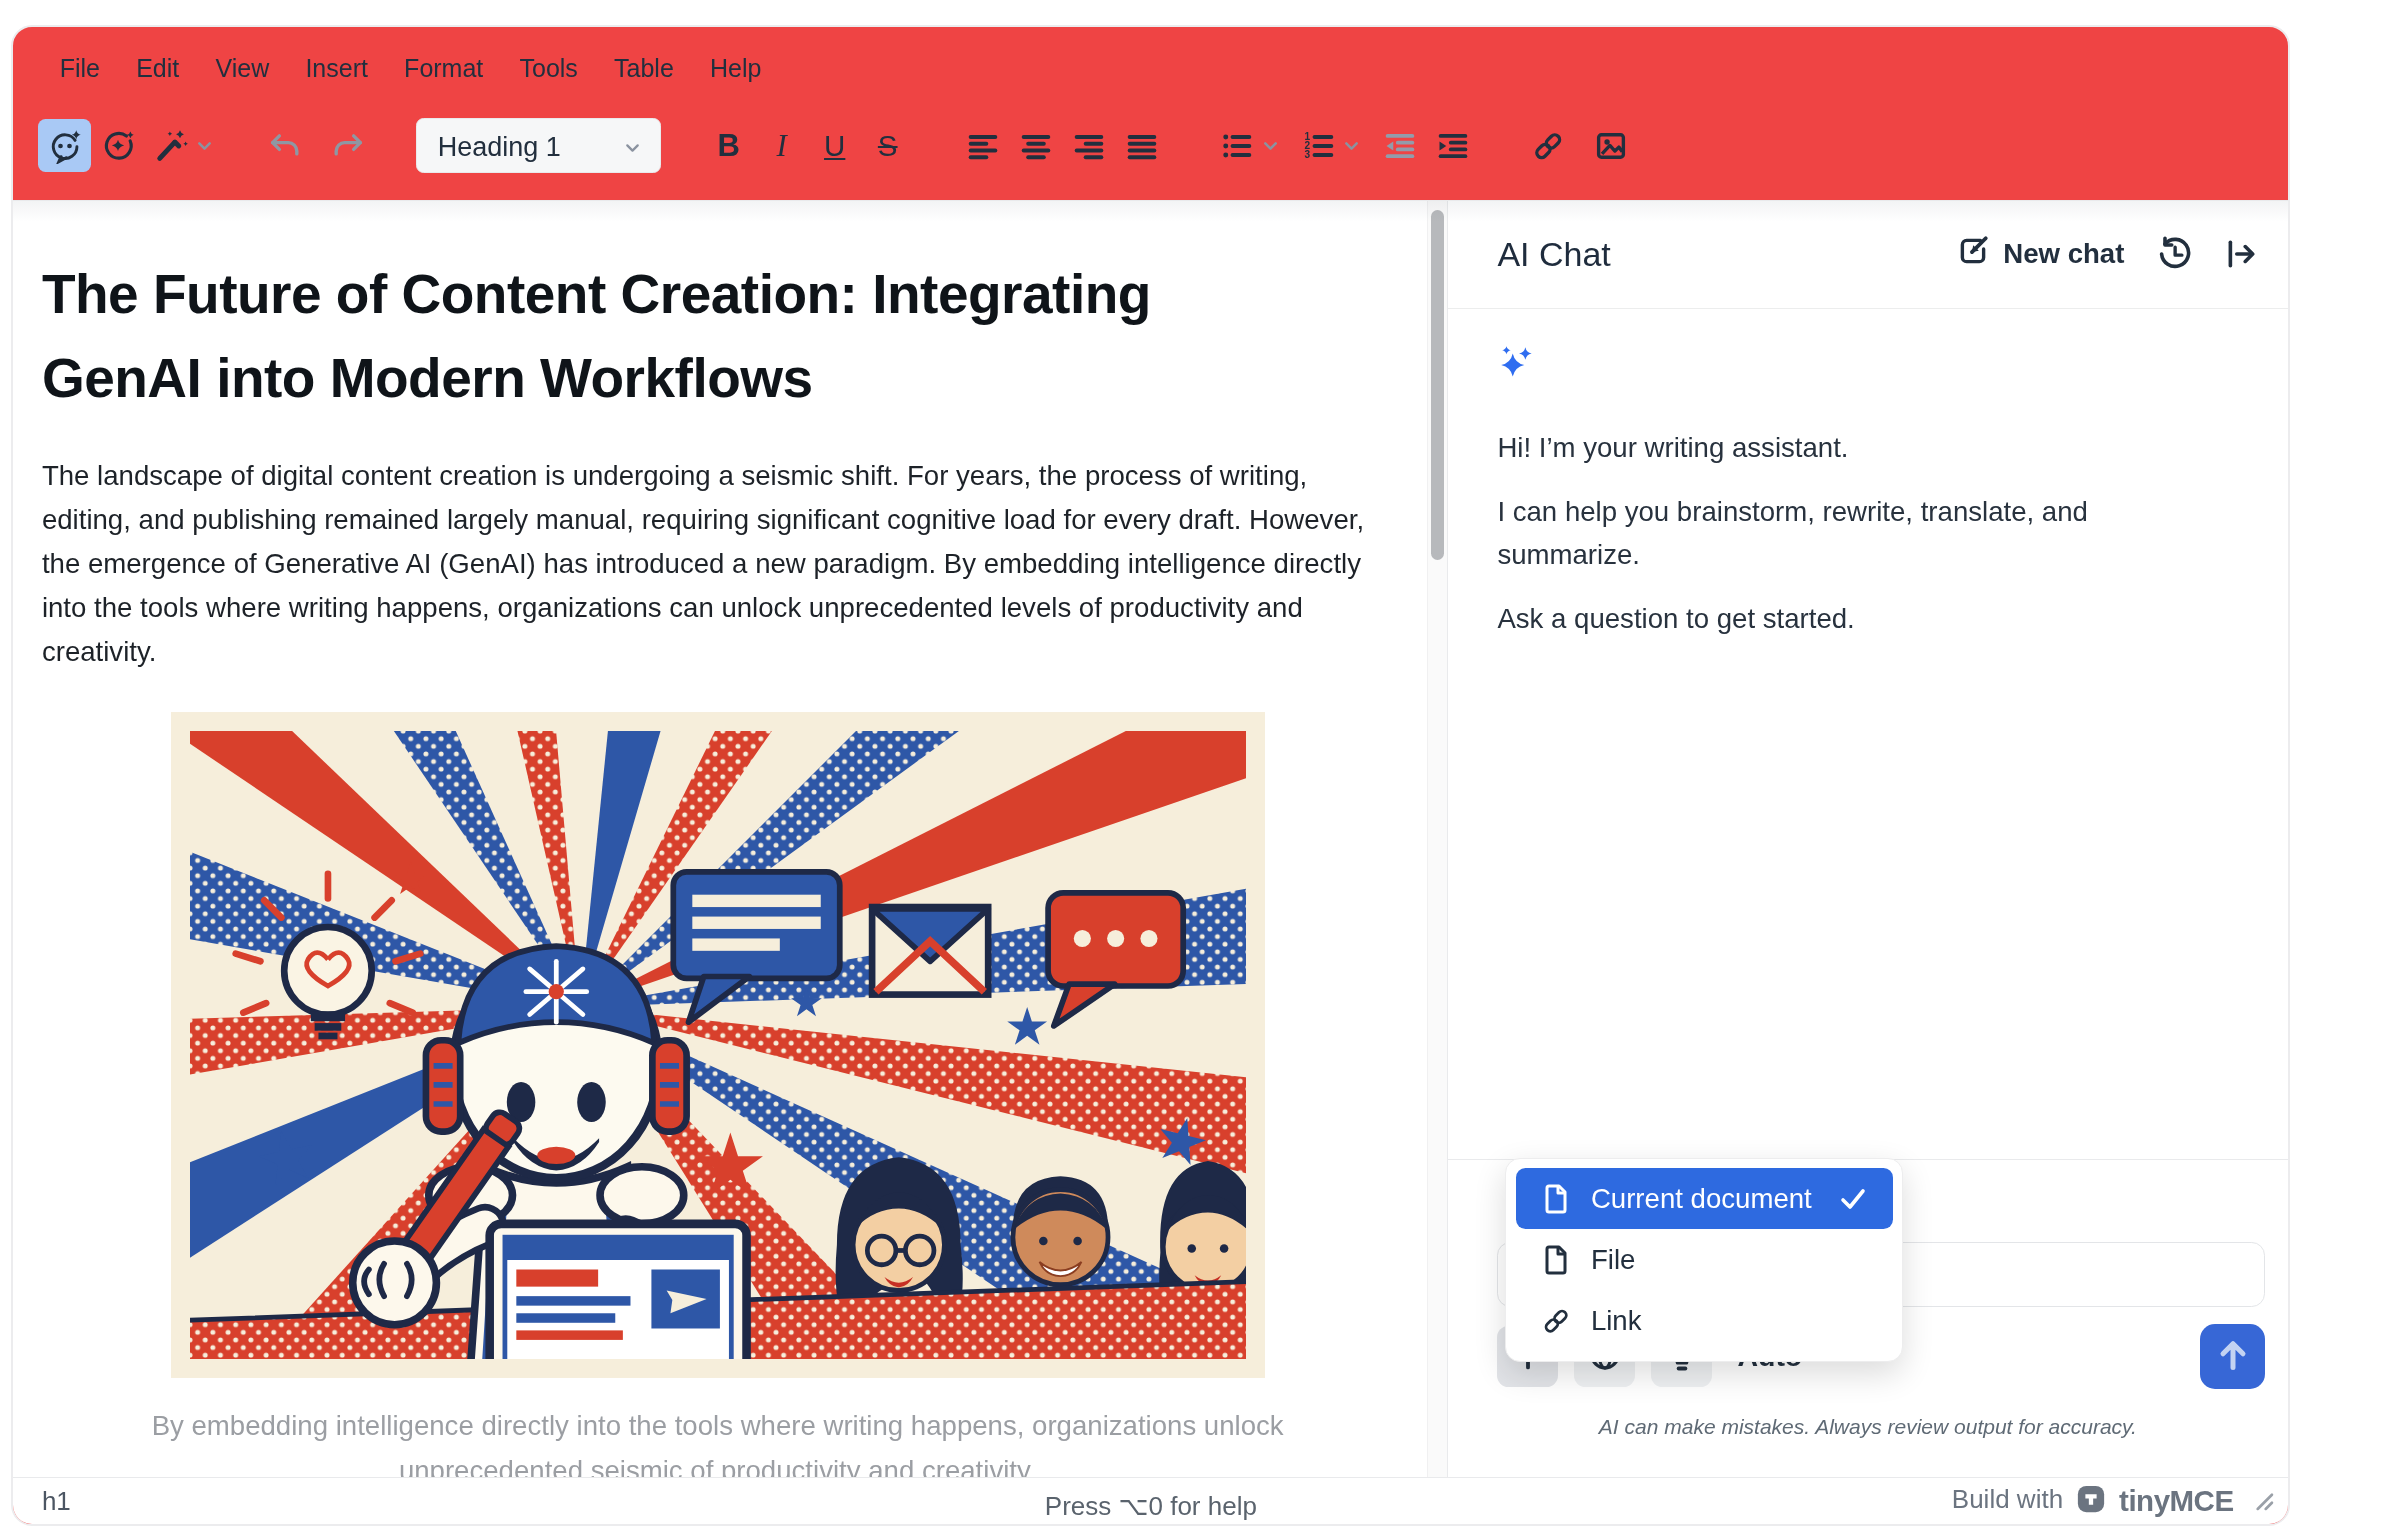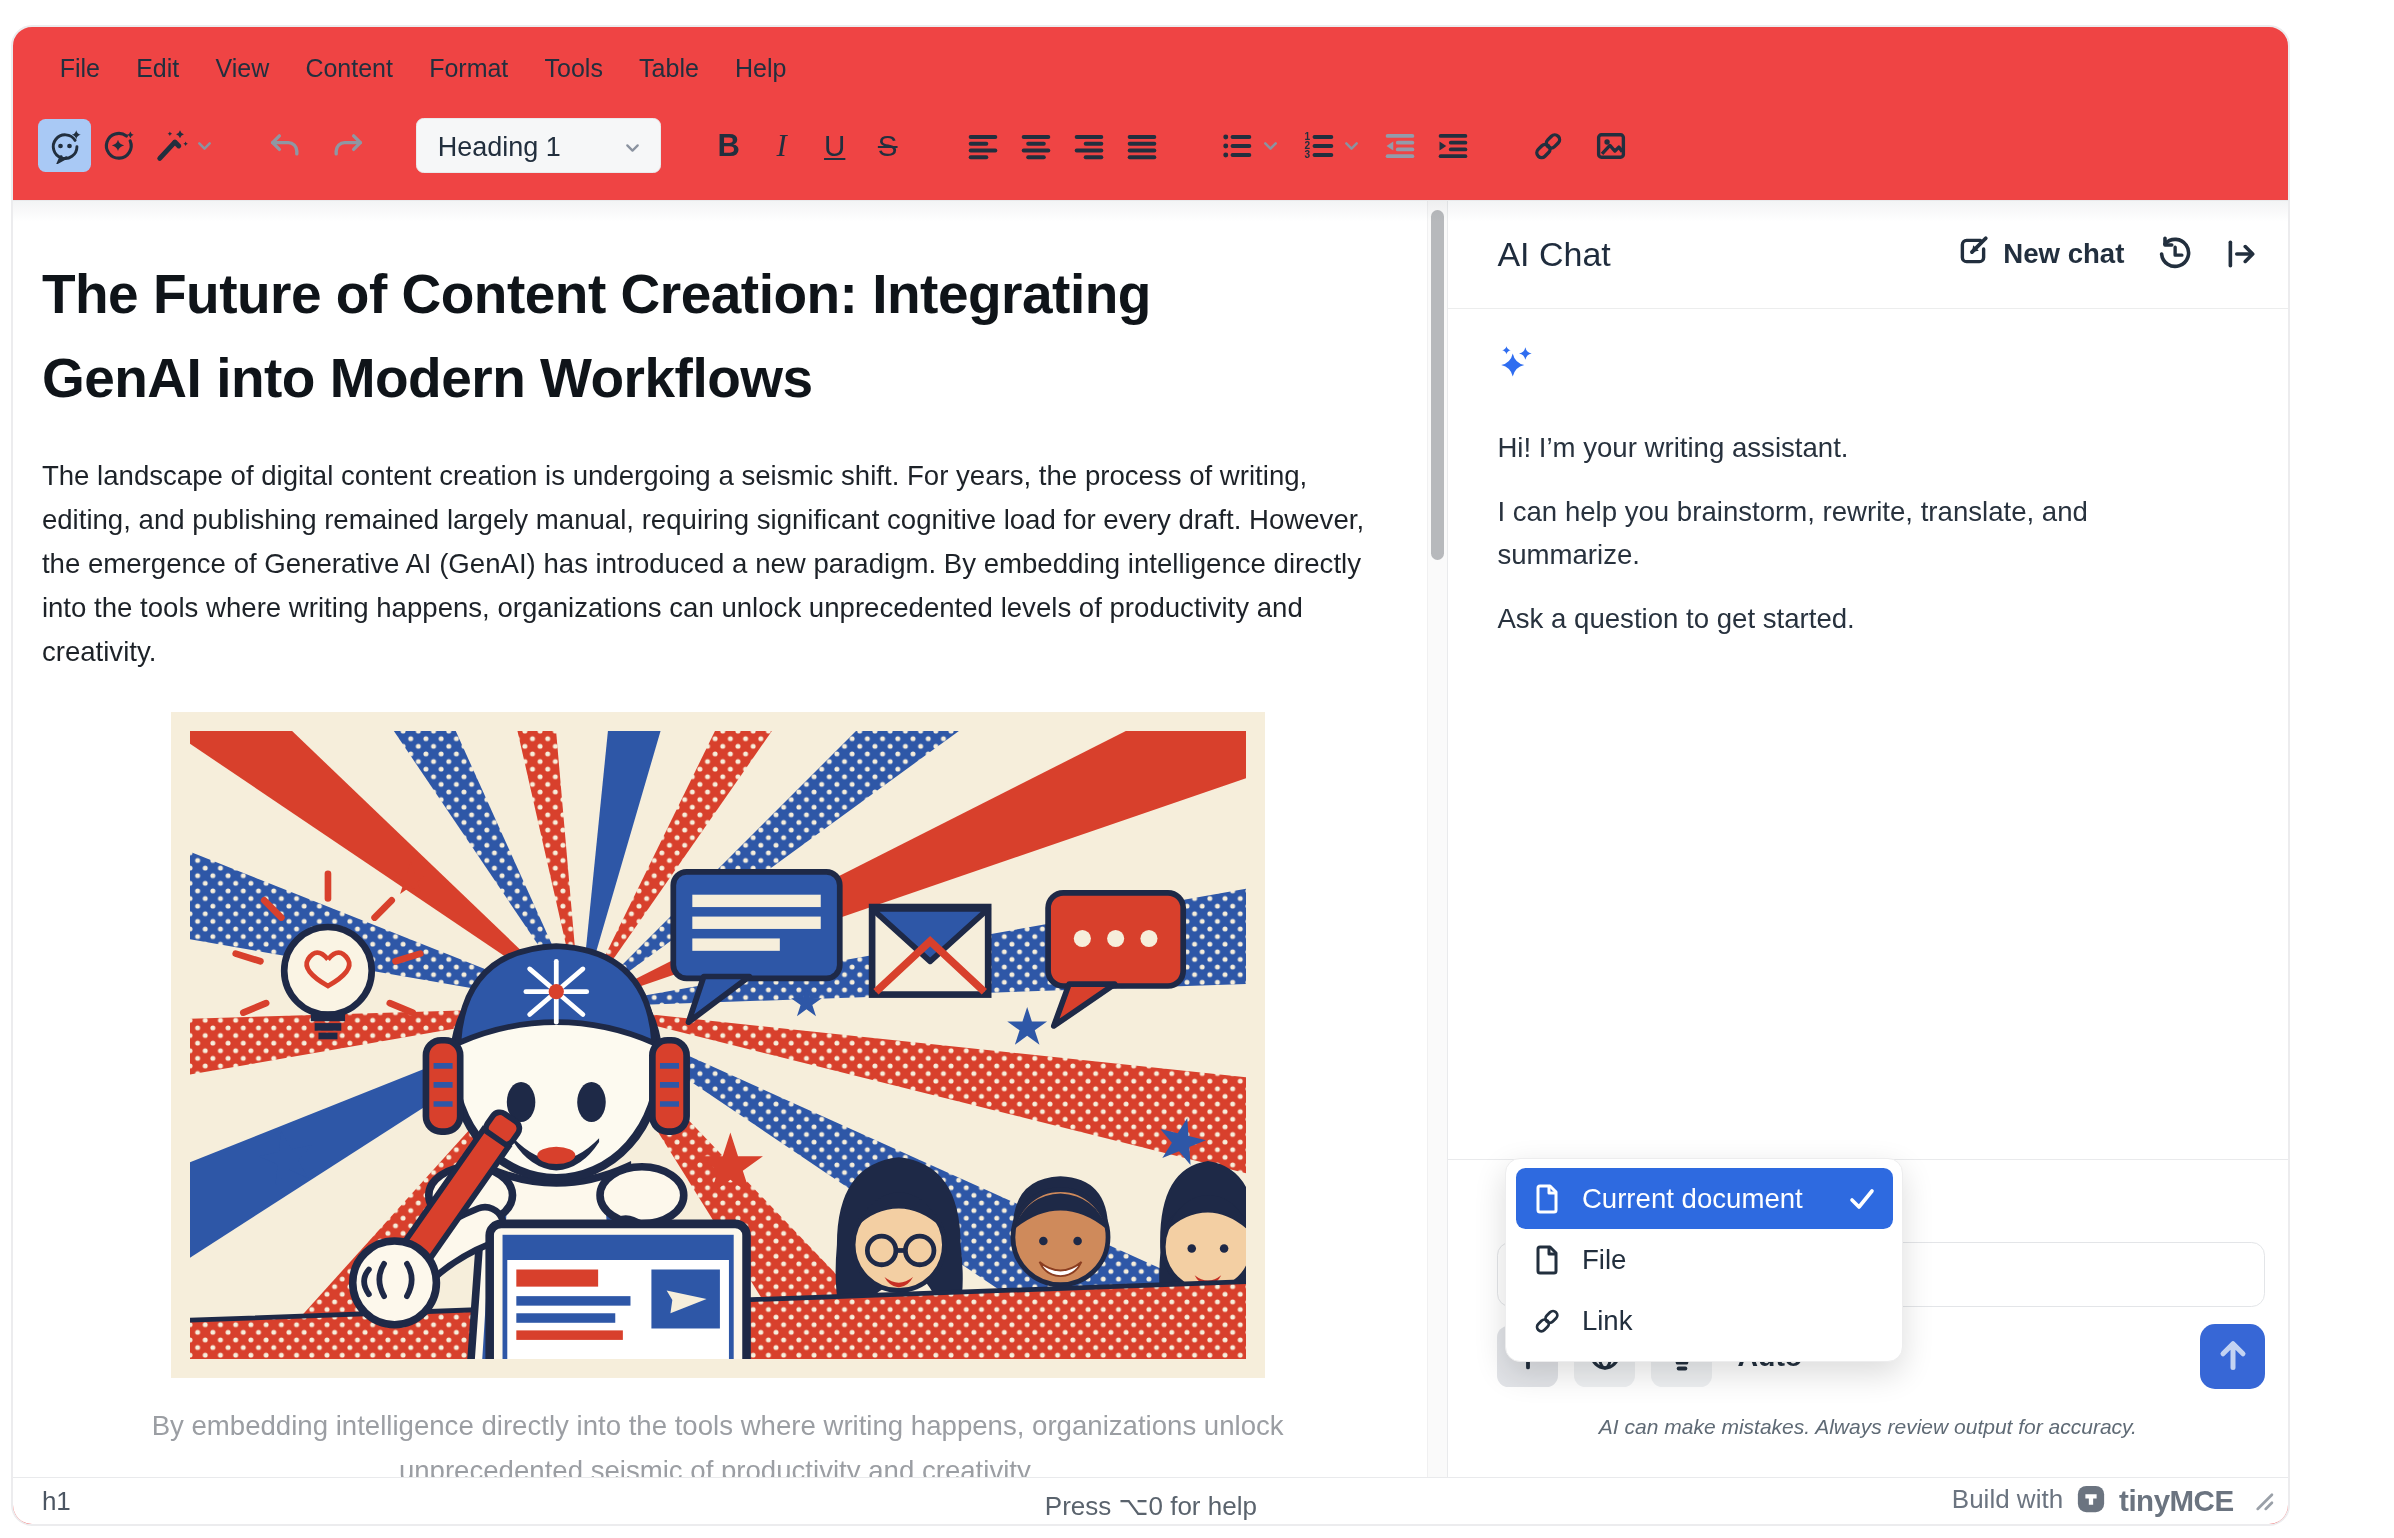--- a/index.html
+++ b/index.html
@@ -54,21 +54,21 @@
   .chat-input{margin-top:82px;height:65px;border:1.9px solid #e3e5e8;border-radius:13.3px;background:#fff;width:100%;box-sizing:border-box;font-size:27px;padding:0 19px;color:#222f3e;outline:none;display:block;}
   .foot-row{display:flex;align-items:center;margin-top:17px;}
   .chip{width:61px;height:61px;border-radius:11.4px;background:#eef0f2;display:flex;align-items:center;justify-content:center;color:#222f3e;flex:none;}
   .chip+.chip{margin-left:16px;}
   .chip.pressed{background:#e2e4e8;}
   .model{display:flex;align-items:center;gap:9.5px;margin-left:25px;font-weight:700;font-size:28.5px;color:#222f3e;}
   .send{margin-left:auto;width:65px;height:65px;border-radius:15px;background:#3767d6;display:flex;align-items:center;justify-content:center;flex:none;}
   .disclaimer{text-align:center;font-size:21px;color:#5f6a75;margin-top:26px;padding-right:27px;font-style:italic;}
 
   .popup{position:absolute;left:57px;top:957px;width:398px;background:#fff;border:1px solid #ededee;border-radius:15px;box-shadow:0 11.4px 32px rgba(0,0,0,.14);padding:9.5px;z-index:20;box-sizing:border-box;}
-  .popup-item{height:61px;display:flex;align-items:center;gap:19px;padding:0 15px;border-radius:9.5px;font-size:27.6px;color:#222f3e;}
+  .popup-item{height:61px;display:flex;align-items:center;gap:19px;padding:0 24px;border-radius:9.5px;font-size:27.6px;color:#222f3e;}
   .popup-item.selected{background:#2e6ae0;color:#fff;}
   .popup-item .pic{display:flex;align-items:center;}
   .popup-check{margin-left:auto;display:flex;align-items:center;}
 
   
   .statusbar{height:46px;flex:none;border-top:1.9px solid #e9eaec;display:flex;align-items:center;padding:0 13.3px 0 28.5px;position:relative;background:#fff;}
   .elem-path{font-size:26px;color:#4c5663;}
   .help-text{position:absolute;left:50%;transform:translateX(-50%);font-size:26px;color:#5a636d;margin-top:10px;}
   .brand{margin-left:auto;display:flex;align-items:flex-start;gap:13px;color:#6b7480;}
   .brand .bw{font-size:26px;}
@@ -76,21 +76,21 @@
 </style>
 </head>
 <body>
 
 <div class="window">
 
   <div class="menubar">
     <div class="menu-item">File</div>
     <div class="menu-item">Edit</div>
     <div class="menu-item">View</div>
-    <div class="menu-item">Content</div>
+    <div class="menu-item">Insert</div>
     <div class="menu-item">Format</div>
     <div class="menu-item">Tools</div>
     <div class="menu-item">Table</div>
     <div class="menu-item">Help</div>
   </div>
 
   <div class="toolbar">
     <div class="tb active">
       <span>
           <svg viewBox="0 0 32 32" width="36" height="36">

